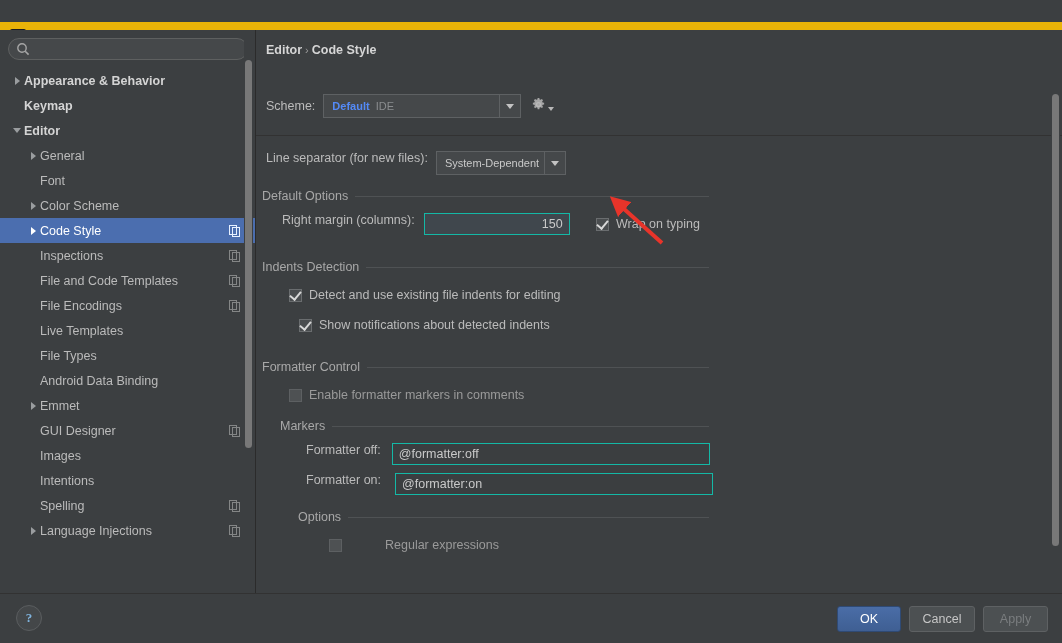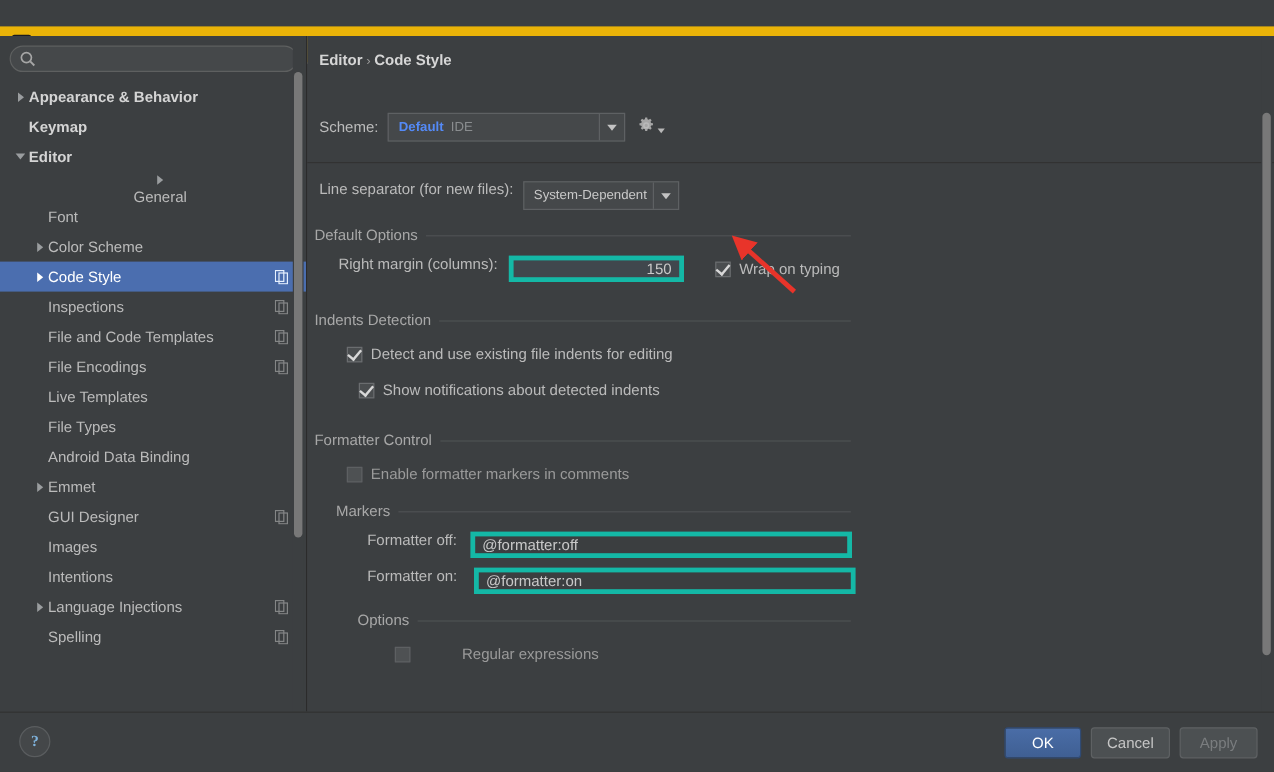--- a/index.html
+++ b/index.html
@@ -311,21 +311,21 @@
   }
   .group-line {
     flex: 1 1 auto;
     height: 1px;
     background: #4f5254;
   }
 
   .textfield {
     box-sizing: border-box;
     background: #40474d;
-    border: 4px solid #14b8a6;
+    border: 1px solid #14b8a6;
     height: 22px;
     color: #c9c9c9;
     font-size: 12.5px;
     font-family: "Liberation Sans", sans-serif;
     padding: 0 6px;
     outline: none;
   }
   .num-field {
     width: 146px;
     text-align: right;
@@ -458,21 +458,21 @@
         <div class="tree-row" style="padding-left: 10px;">
           <span class="tree-arrow"></span>
           <span class="tree-label bold">Keymap</span>
         </div>
         <div class="tree-row" style="padding-left: 10px;">
           <span class="tree-arrow">
             <i class="tri open"></i>
           </span>
           <span class="tree-label bold">Editor</span>
         </div>
-        <div class="tree-row" style="padding-left: 26px; flex-direction: column;">
+        <div class="tree-row" style="padding-left: 26px;">
           <span class="tree-arrow">
             <i class="tri"></i>
           </span>
           <span class="tree-label">General</span>
         </div>
         <div class="tree-row" style="padding-left: 26px;">
           <span class="tree-arrow"></span>
           <span class="tree-label">Font</span>
         </div>
         <div class="tree-row" style="padding-left: 26px;">
@@ -543,37 +543,37 @@
         </div>
         <div class="tree-row" style="padding-left: 26px;">
           <span class="tree-arrow"></span>
           <span class="tree-label">Images</span>
         </div>
         <div class="tree-row" style="padding-left: 26px;">
           <span class="tree-arrow"></span>
           <span class="tree-label">Intentions</span>
         </div>
         <div class="tree-row" style="padding-left: 26px;">
+          <span class="tree-arrow"></span>
+          <span class="tree-label">Spelling</span>
+          <span class="copy-badge"><svg width="12" height="12" viewBox="0 0 12 12">
+              <rect x="0.5" y="0.5" width="7" height="9" fill="none" stroke="currentColor"></rect>
+              <rect x="3.5" y="2.5" width="7" height="9" fill="none" stroke="currentColor"></rect>
+            </svg></span>
+        </div>
+        <div class="tree-row" style="padding-left: 26px;">
           <span class="tree-arrow">
             <i class="tri"></i>
           </span>
           <span class="tree-label">Language Injections</span>
           <span class="copy-badge"><svg width="12" height="12" viewBox="0 0 12 12">
               <rect x="0.5" y="0.5" width="7" height="9" fill="none" stroke="currentColor"></rect>
               <rect x="3.5" y="2.5" width="7" height="9" fill="none" stroke="currentColor"></rect>
             </svg></span>
         </div>
-        <div class="tree-row" style="padding-left: 26px;">
-          <span class="tree-arrow"></span>
-          <span class="tree-label">Spelling</span>
-          <span class="copy-badge"><svg width="12" height="12" viewBox="0 0 12 12">
-              <rect x="0.5" y="0.5" width="7" height="9" fill="none" stroke="currentColor"></rect>
-              <rect x="3.5" y="2.5" width="7" height="9" fill="none" stroke="currentColor"></rect>
-            </svg></span>
-        </div>
       </div>
     <div class="sb-track" style="left:244px; top:0px; height:563px;">
       <div class="sb-thumb" style="top:30px; height:388px;"></div>
     </div>
   </div>
 
   <div class="content">
 
     <div class="breadcrumb">
       <span>Editor</span><span class="sep">›</span><span>Code Style</span>

